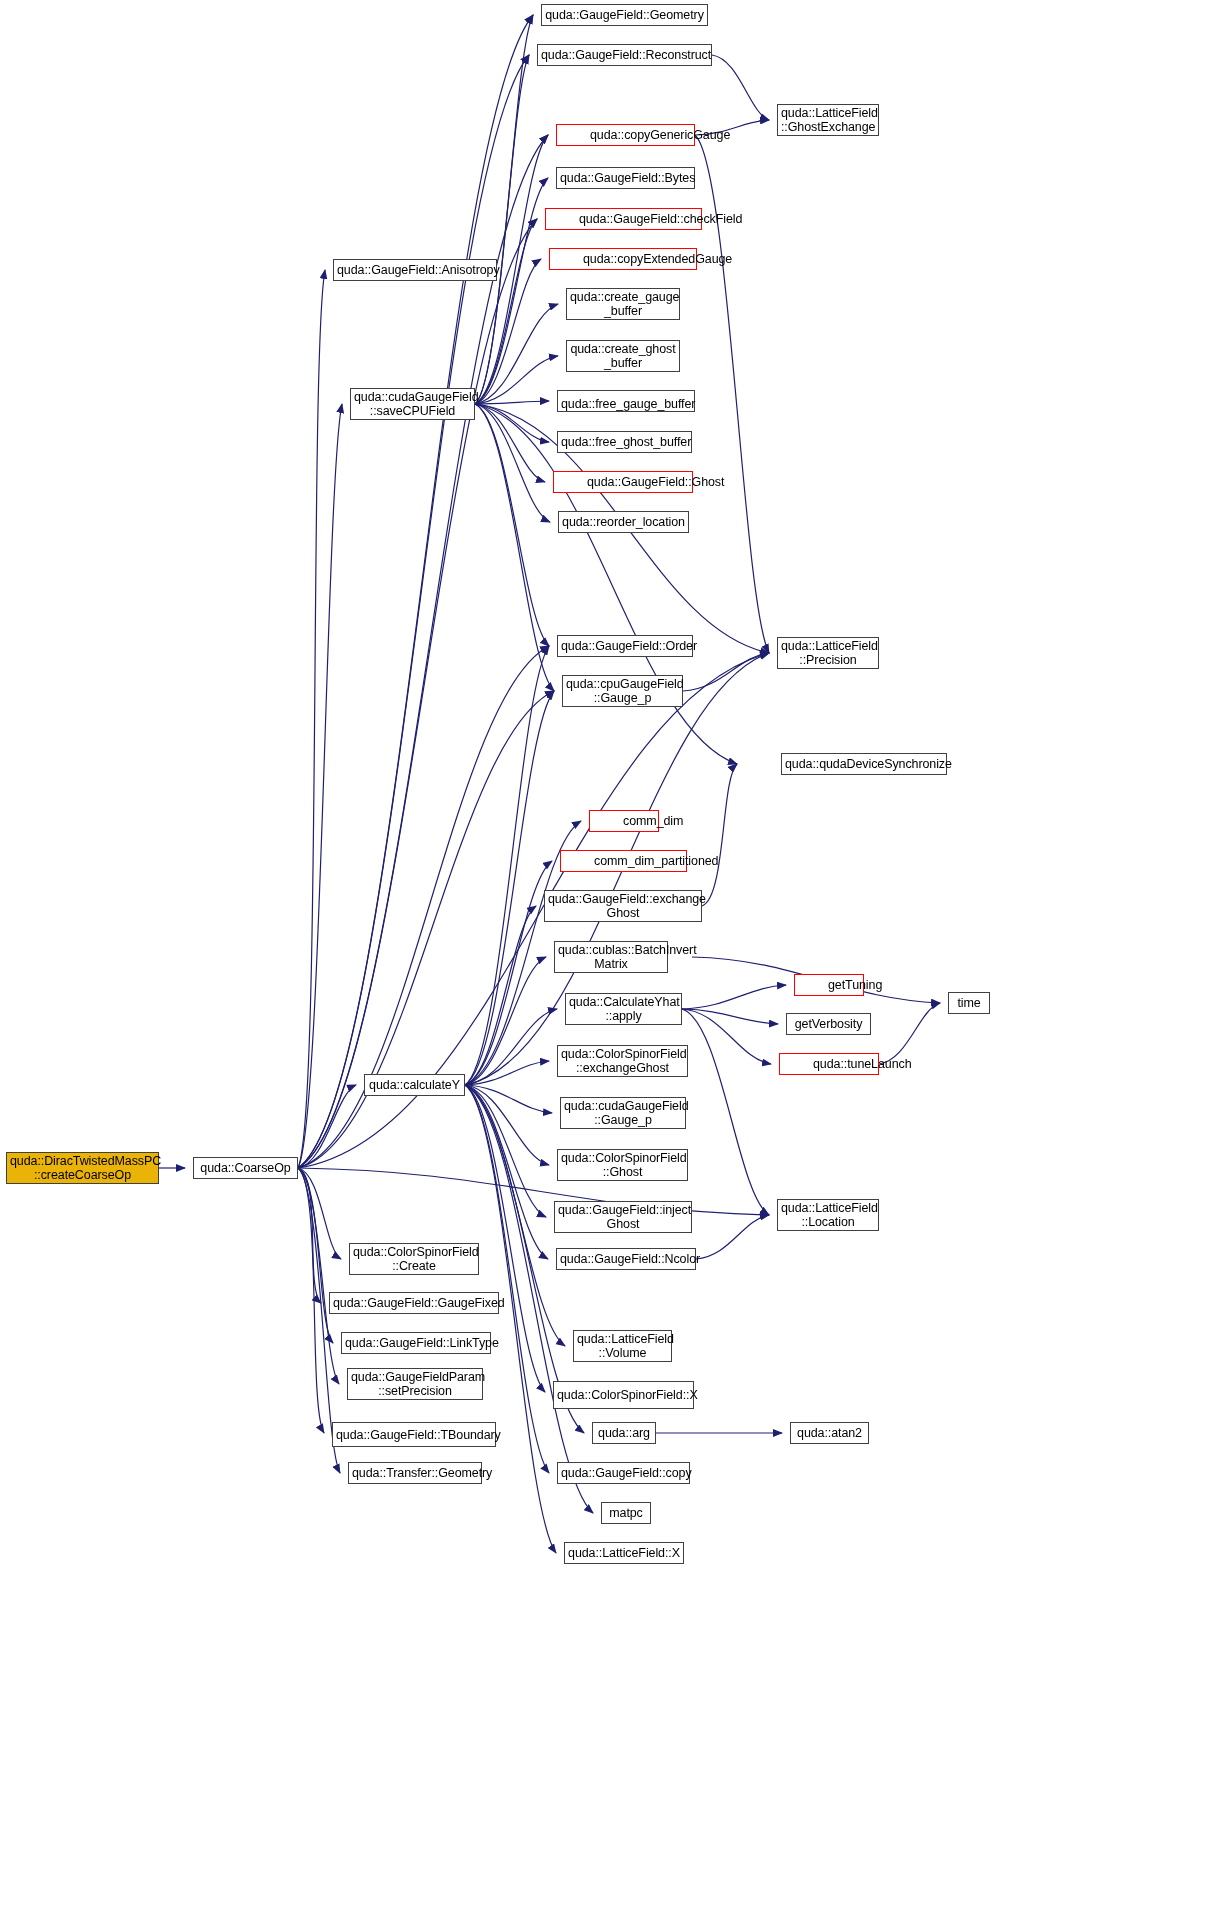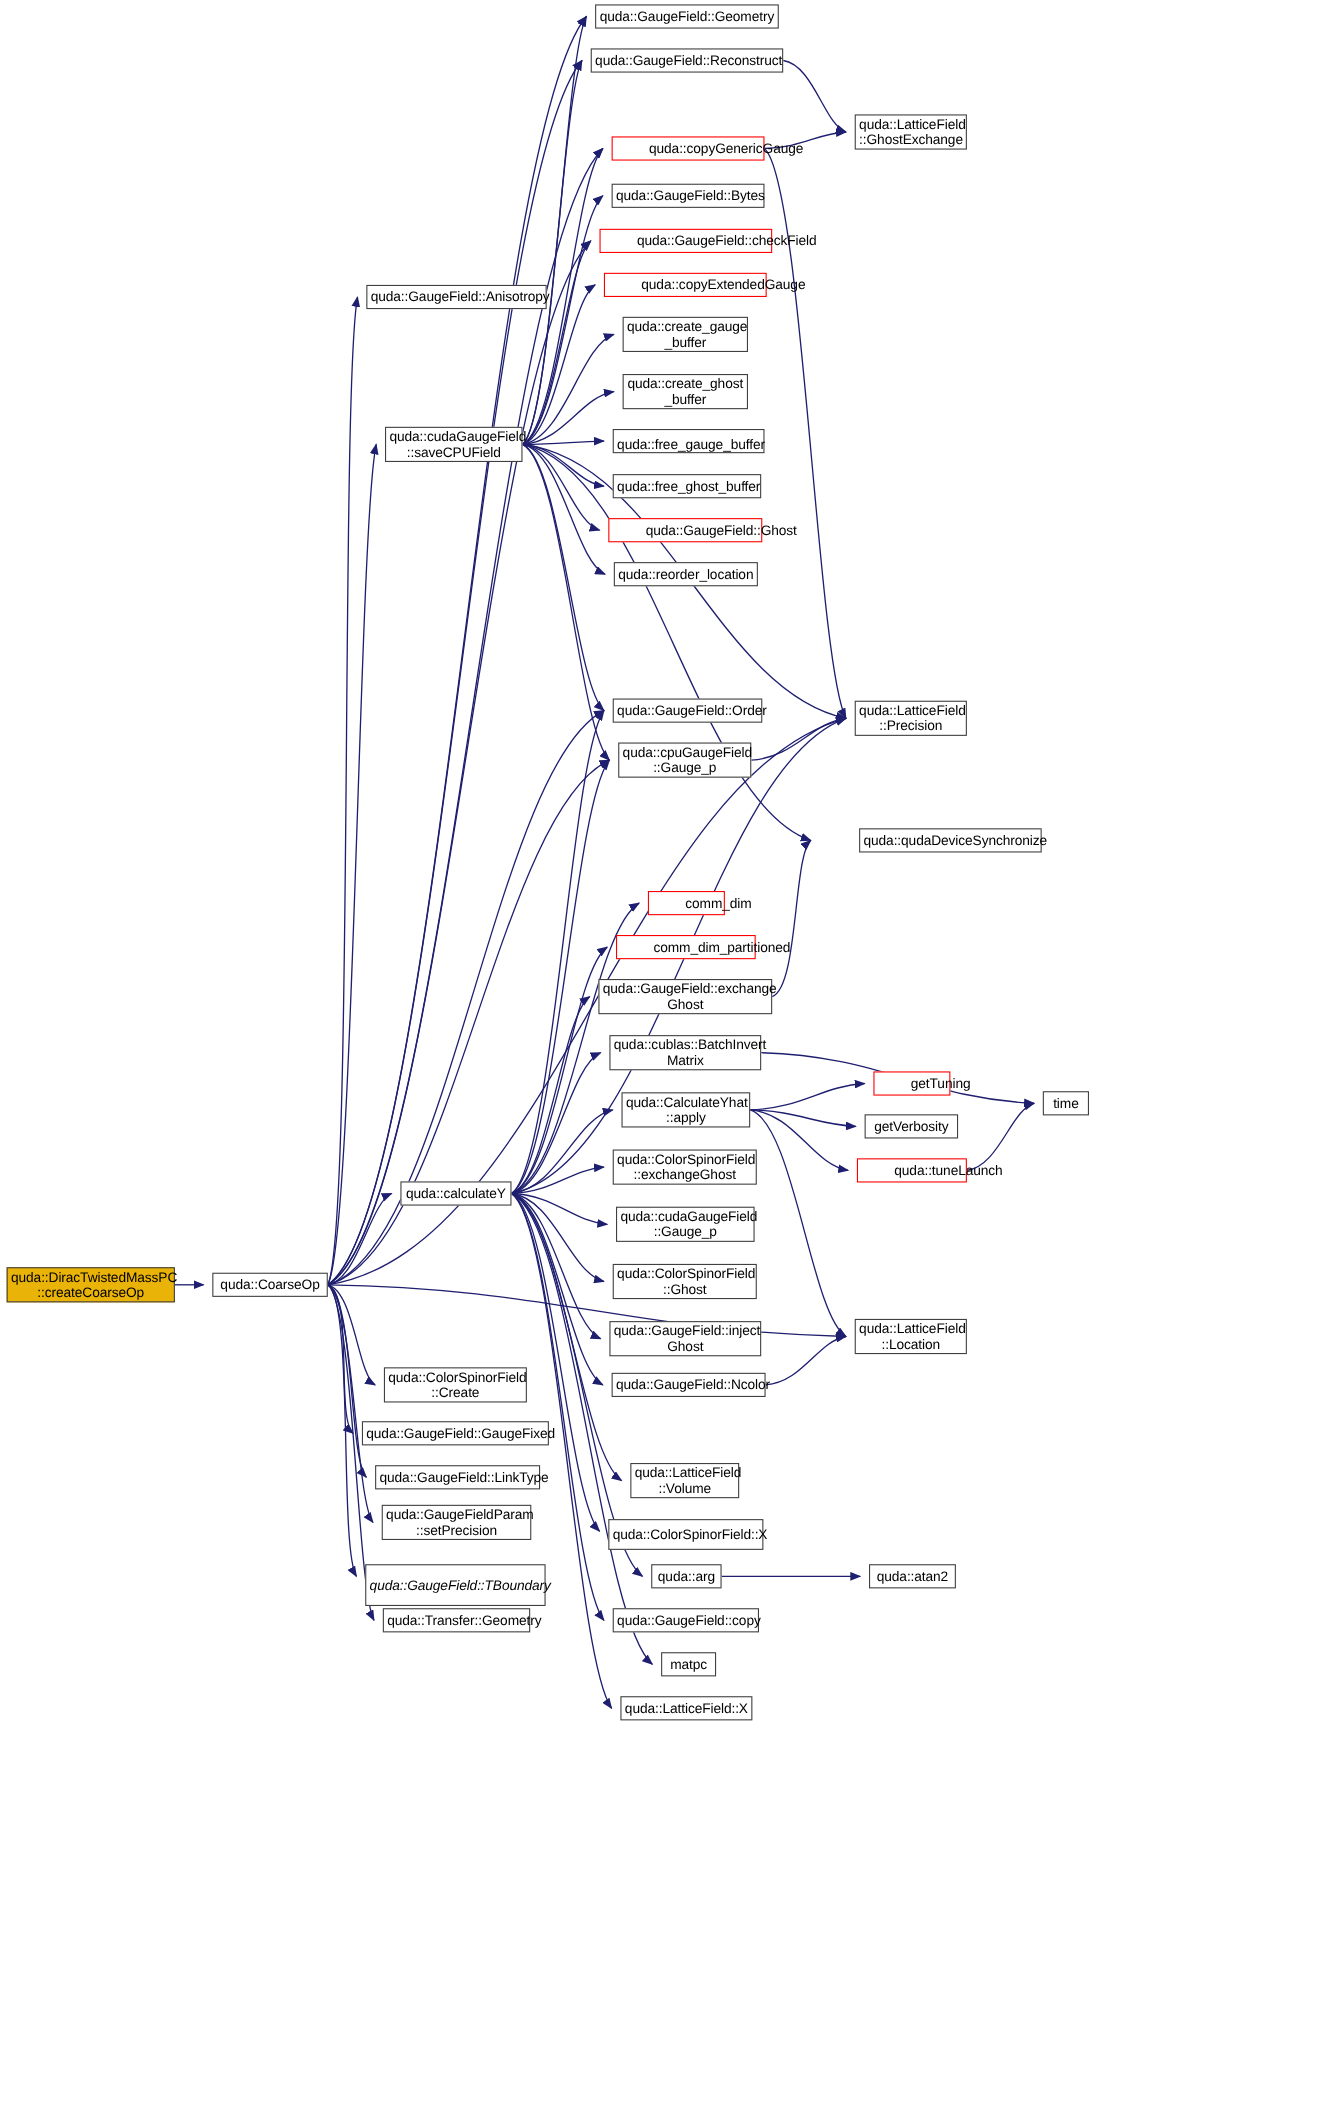--- a/index.html
+++ b/index.html
@@ -159,21 +159,21 @@
       <div class="node" style="left: 557px; top: 635px; width: 136px; height: 22px;"><span class="node-label">quda::GaugeField::Order</span></div>
       <div class="node" style="left: 562px; top: 675px; width: 121px; height: 32px;"><span class="node-label">quda::cpuGaugeField
 ::Gauge_p</span></div>
       <div class="node" style="left: 777px; top: 637px; width: 102px; height: 32px;"><span class="node-label">quda::LatticeField
 ::Precision</span></div>
       <div class="node" style="left: 745px; top: 753px; width: 166px; height: 22px; margin-left: 36px;"><span class="node-label">quda::qudaDeviceSynchronize</span></div>
       <div class="node red" style="left: 589px; top: 810px; width: 70px; height: 22px;"><span class="node-label">comm_dim</span></div>
       <div class="node red" style="left: 560px; top: 850px; width: 127px; height: 22px;"><span class="node-label">comm_dim_partitioned</span></div>
       <div class="node" style="left: 544px; top: 890px; width: 158px; height: 32px;"><span class="node-label">quda::GaugeField::exchange
 Ghost</span></div>
-      <div class="node" style="left: 554px; top: 941px; width: 138px; height: 32px;"><span class="node-label">quda::cublas::BatchInvert
+      <div class="node" style="left: 554px; top: 941px; width: 114px; height: 32px;"><span class="node-label">quda::cublas::BatchInvert
 Matrix</span></div>
       <div class="node" style="left: 565px; top: 993px; width: 117px; height: 32px;"><span class="node-label">quda::CalculateYhat
 ::apply</span></div>
       <div class="node red" style="left: 794px; top: 974px; width: 70px; height: 22px;"><span class="node-label">getTuning</span></div>
       <div class="node" style="left: 786px; top: 1013px; width: 85px; height: 22px;"><span class="node-label">getVerbosity</span></div>
       <div class="node red" style="left: 779px; top: 1053px; width: 100px; height: 22px;"><span class="node-label">quda::tuneLaunch</span></div>
       <div class="node" style="left: 948px; top: 992px; width: 42px; height: 22px;"><span class="node-label">time</span></div>
       <div class="node" style="left: 557px; top: 1045px; width: 131px; height: 32px;"><span class="node-label">quda::ColorSpinorField
 ::exchangeGhost</span></div>
       <div class="node" style="left: 364px; top: 1074px; width: 101px; height: 22px;"><span class="node-label">quda::calculateY</span></div>
@@ -185,21 +185,21 @@
 ::Location</span></div>
       <div class="node" style="left: 554px; top: 1201px; width: 138px; height: 32px; align-items: center;"><span class="node-label">quda::GaugeField::inject
 Ghost</span></div>
       <div class="node" style="left: 556px; top: 1248px; width: 140px; height: 22px;"><span class="node-label">quda::GaugeField::Ncolor</span></div>
       <div class="node" style="left: 349px; top: 1243px; width: 130px; height: 32px;"><span class="node-label">quda::ColorSpinorField
 ::Create</span></div>
       <div class="node" style="left: 329px; top: 1292px; width: 170px; height: 22px;"><span class="node-label">quda::GaugeField::GaugeFixed</span></div>
       <div class="node" style="left: 341px; top: 1332px; width: 150px; height: 22px;"><span class="node-label">quda::GaugeField::LinkType</span></div>
       <div class="node" style="left: 347px; top: 1368px; width: 136px; height: 32px;"><span class="node-label">quda::GaugeFieldParam
 ::setPrecision</span></div>
-      <div class="node" style="left: 332px; top: 1422px; width: 164px; height: 38px; font-style: italic;"><span class="node-label">quda::GaugeField::TBoundary</span></div>
+      <div class="node" style="left: 332px; top: 1422px; width: 164px; height: 25px;"><span class="node-label">quda::GaugeField::TBoundary</span></div>
       <div class="node" style="left: 348px; top: 1462px; width: 134px; height: 22px;"><span class="node-label">quda::Transfer::Geometry</span></div>
       <div class="node" style="left: 573px; top: 1330px; width: 99px; height: 32px;"><span class="node-label">quda::LatticeField
 ::Volume</span></div>
       <div class="node" style="left: 553px; top: 1381px; width: 141px; height: 28px;"><span class="node-label">quda::ColorSpinorField::X</span></div>
       <div class="node" style="left: 592px; top: 1422px; width: 64px; height: 22px;"><span class="node-label">quda::arg</span></div>
       <div class="node" style="left: 790px; top: 1422px; width: 79px; height: 22px;"><span class="node-label">quda::atan2</span></div>
       <div class="node" style="left: 557px; top: 1462px; width: 133px; height: 22px;"><span class="node-label">quda::GaugeField::copy</span></div>
       <div class="node" style="left: 601px; top: 1502px; width: 50px; height: 22px;"><span class="node-label">matpc</span></div>
       <div class="node" style="left: 564px; top: 1542px; width: 120px; height: 22px;"><span class="node-label">quda::LatticeField::X</span></div>
     </div>

